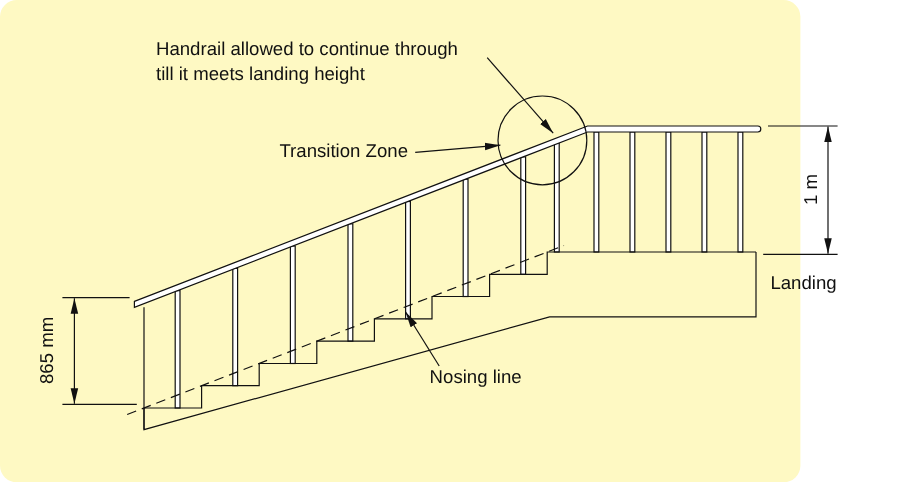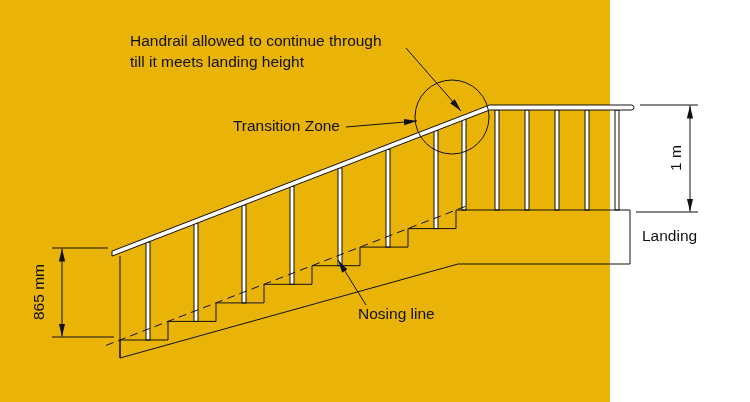--- a/index.html
+++ b/index.html
@@ -6,23 +6,24 @@
     margin: 0;
     padding: 0;
     background: #ffffff;
     width: 750px;
     height: 402px;
     overflow: hidden;
     font-family: "Liberation Sans", sans-serif;
   }
   .stage {
     position: relative;
-    width: 610px;
+    width: 667px;
     height: 402px;
-    background: #eab308;
+    background: #fef9c3;
+    border-radius: 14px;
   }
   svg { display: block; }
   text {
     font-family: "Liberation Sans", sans-serif;
     font-size: 15.5px;
     fill: #111111;
   }
   .thin  { stroke: #111111; stroke-width: 1; fill: none; }
   .band  { stroke: #111111; stroke-width: 1; fill: #ffffff; }
   .bal   { stroke: #111111; stroke-width: 1; fill: #ffffff; }

